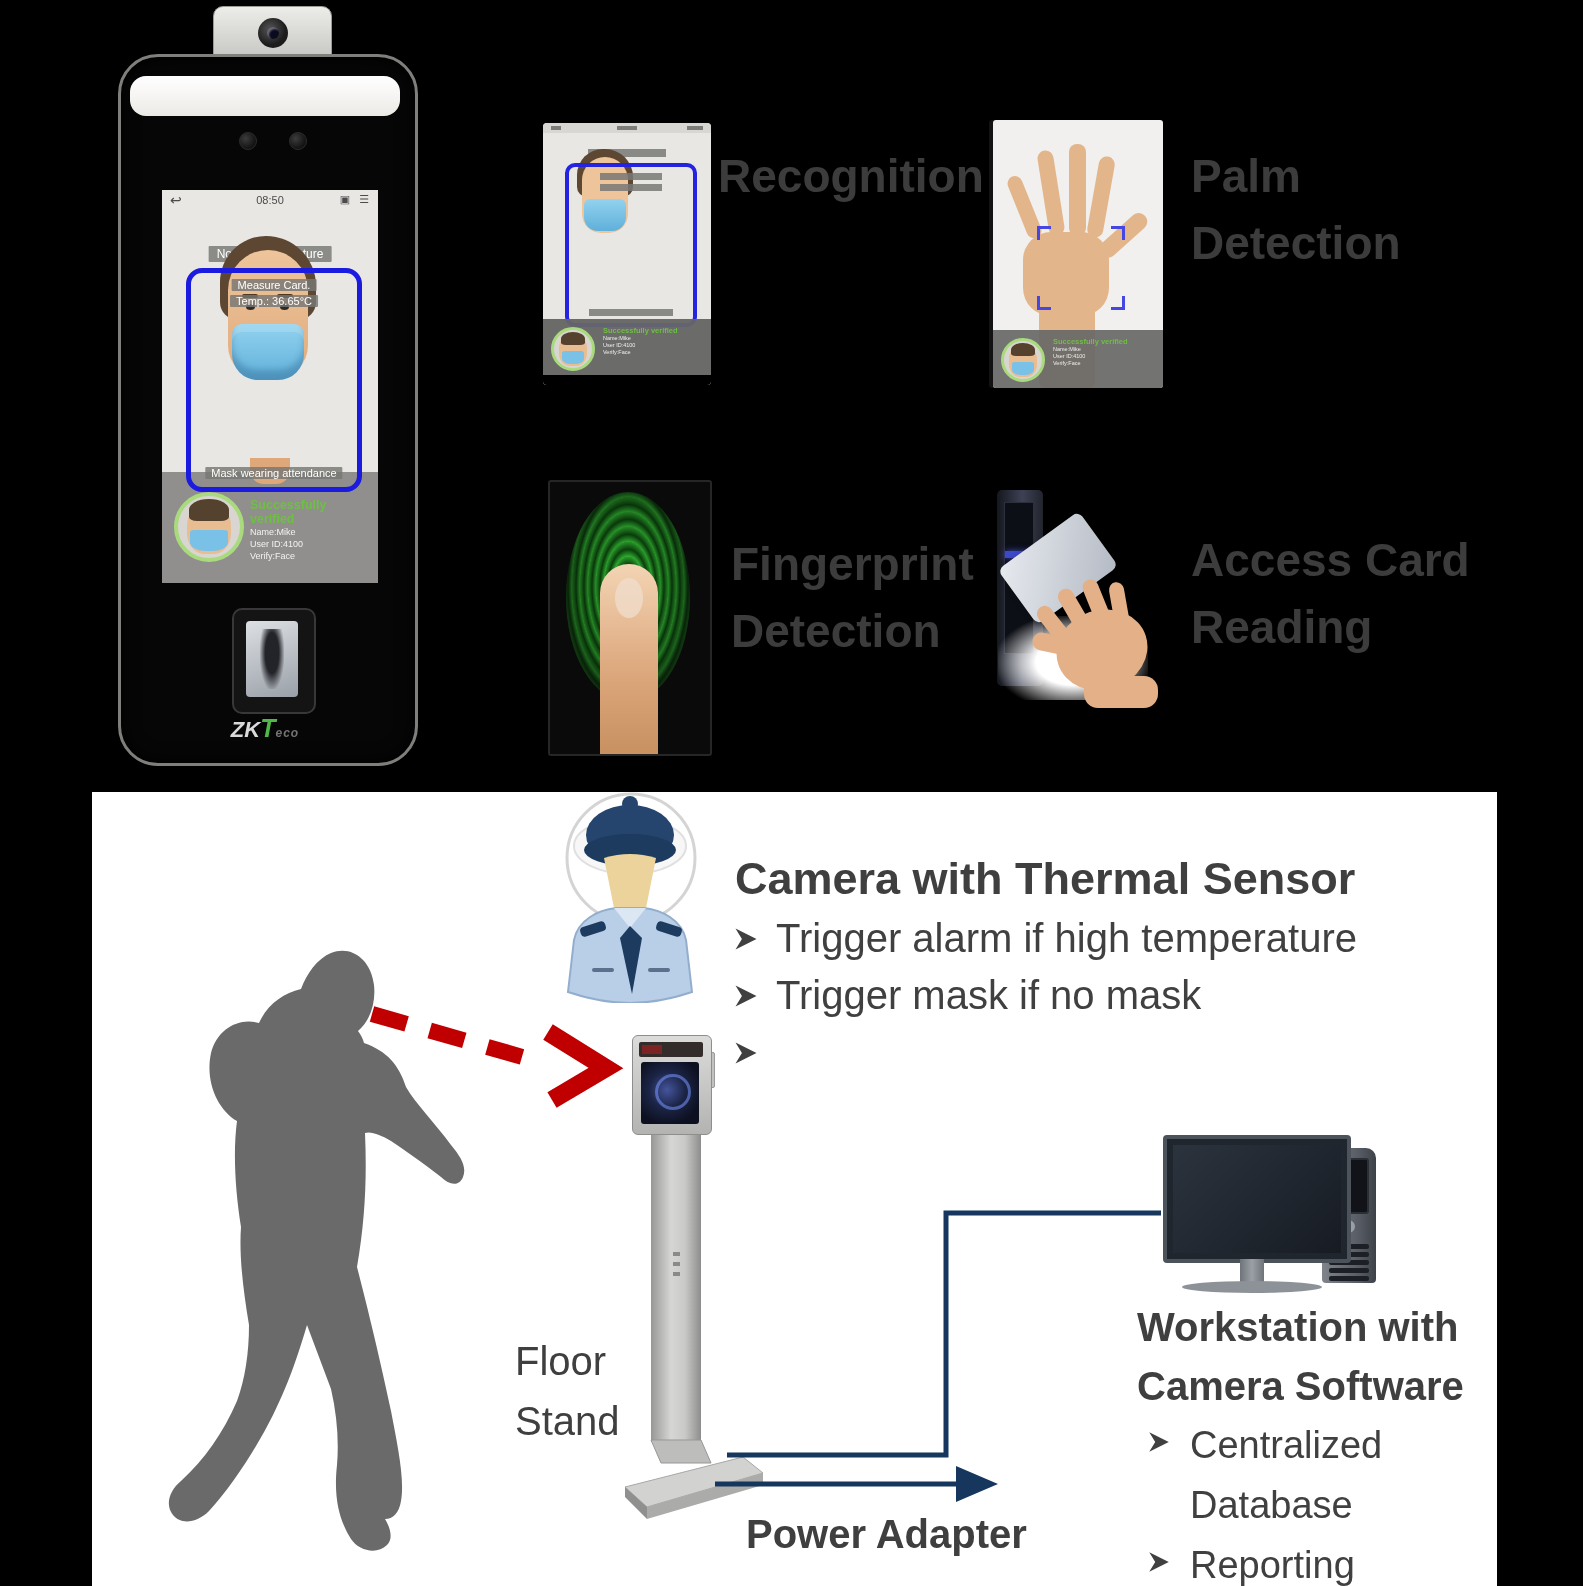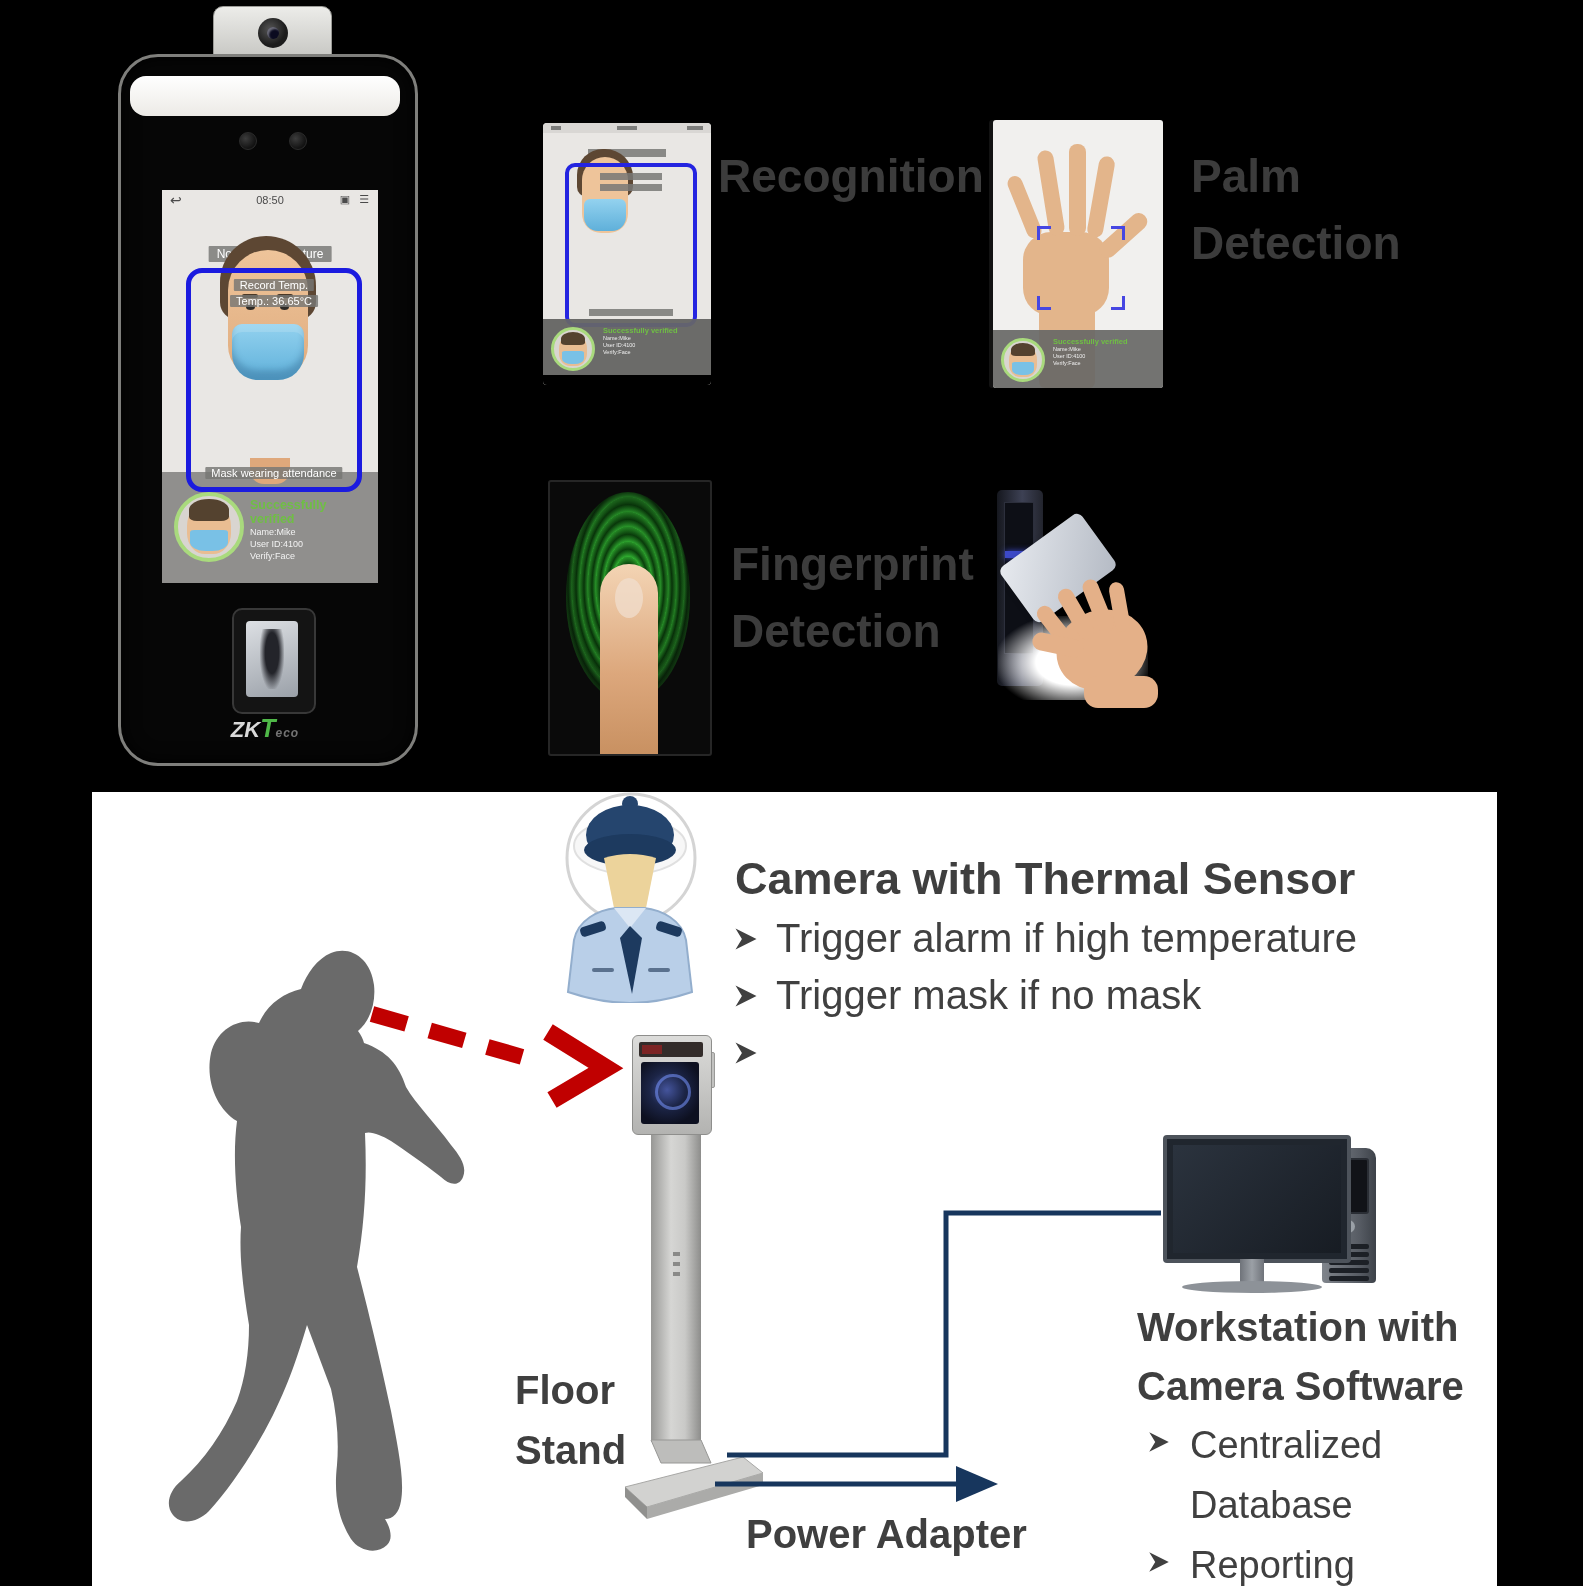--- a/index.html
+++ b/index.html
@@ -105,21 +105,21 @@
   .cr-blue{left:0px;top:48px;width:28px;height:7px;background:#3c49c8;box-shadow:0 0 6px #3c49c8;}
   .idcard{left:18px;top:46px;width:100px;height:68px;background:linear-gradient(135deg,#e7eaef,#b4bac4);border-radius:7px;transform:rotate(-36deg);box-shadow:2px 3px 6px rgba(0,0,0,.5);}
   .card-glow{left:8px;top:128px;width:150px;height:84px;background:radial-gradient(ellipse at 50% 55%, #ffffff 35%, rgba(255,255,255,0) 75%);}
 
   
   .white-panel{left:92px;top:792px;width:1405px;height:794px;background:#fff;}
   .cam-title{left:735px;top:853px;font-size:45px;font-weight:bold;color:#3f3f3f;white-space:nowrap;}
   .cam-bullets{left:732px;top:916px;width:760px;}
   .bullet-row{display:flex;align-items:flex-start;height:57px;color:#404040;font-size:40px;white-space:nowrap;}
   .chev{flex:0 0 auto;margin:9px 16px 0 0;}
-  .floorstand-label{left:515px;top:1331px;font-size:40px;font-weight:bold;color:#3f3f3f;line-height:60px;margin-top:29px;}
+  .floorstand-label{left:515px;top:1331px;font-size:40px;font-weight:normal;color:#3f3f3f;line-height:60px;}
   .power-label{left:746px;top:1512px;font-size:40px;font-weight:bold;color:#3f3f3f;white-space:nowrap;}
   .ws-title{left:1137px;top:1298px;font-size:40px;font-weight:bold;color:#3f3f3f;line-height:59px;white-space:nowrap;}
   .ws-bullets{left:1146px;top:1415px;width:340px;}
   .ws-row{display:flex;align-items:flex-start;color:#404040;font-size:38px;line-height:60px;}
   .ws-row .chev{margin:14px 18px 0 0;}
 
   
   .fs-head{left:632px;top:1035px;width:78px;height:98px;background:linear-gradient(180deg,#dcdcda,#b3b3b1);border:1px solid #8e8e8c;border-radius:6px;}
   .fs-top{left:6px;top:6px;width:64px;height:15px;background:#332c2a;border-radius:2px;}
   .fs-red{left:3px;top:3px;width:20px;height:9px;background:#7c2424;}
@@ -168,21 +168,21 @@
     <div class="abs neck"></div>
     <div class="abs hair"></div>
     <div class="abs face">
       <div class="abs brow l"></div>
       <div class="abs brow r"></div>
       <div class="abs eye l"></div>
       <div class="abs eye r"></div>
       <div class="abs mask"></div>
     </div>
     <div class="abs facebox">
-      <div class="abs badge b-measure">Record Temp.</div>
+      <div class="abs badge b-measure">Measure Card.</div>
       <div class="abs badge b-temp">Temp.: 36.65°C</div>
       <div class="abs badge b-mask">Mask wearing attendance</div>
     </div>
     <div class="abs avatar dev-avatar">
       <div class="mini-face"></div>
     </div>
     <div class="abs ver-text">
       <div class="ver-status">Successfully verified</div>
       <div class="ver-line">Name:Mike</div>
       <div class="ver-line">User ID:4100</div>
@@ -301,20 +301,24 @@
         <ellipse cx="78" cy="92" rx="46" ry="40" transform="rotate(-18 78 92)"></ellipse>
         <rect x="24" y="44" width="16" height="52" rx="8" transform="rotate(-38 32 70)"></rect>
         <rect x="44" y="28" width="16" height="56" rx="8" transform="rotate(-30 52 56)"></rect>
         <rect x="66" y="20" width="16" height="56" rx="8" transform="rotate(-22 74 48)"></rect>
         <rect x="88" y="24" width="15" height="50" rx="8" transform="rotate(-10 95 49)"></rect>
         <rect x="8" y="78" width="52" height="18" rx="9" transform="rotate(12 34 87)"></rect>
         <rect x="60" y="118" width="74" height="32" rx="14"></rect>
       </g>
     </svg>
   </div>
+  <div class="abs feat-label lab-card">
+    <div>Access Card</div>
+    <div>Reading</div>
+  </div>
 
   <div class="abs white-panel"></div>
 
   <svg class="abs figure-svg" style="left:145px;top:945px;" width="330" height="620" viewBox="0 0 330 620">
     <path fill="#6a6a6a" d="M186,8 C206,0 226,14 229,40 C231,58 225,76 213,86 C216,90 218,94 219,98 C242,106 254,120 261,142 C270,158 290,178 306,200 C316,212 322,222 318,232 C314,242 304,240 296,232 C278,218 258,204 246,196 C236,190 226,186 220,188 C222,234 220,276 212,322 C226,376 238,428 246,466 C252,498 260,534 256,556 C254,568 248,574 240,574 C246,584 248,594 242,600 C232,610 214,606 206,594 C196,578 188,556 192,520 C194,496 192,470 186,444 L162,380 C156,400 146,434 128,470 C112,502 88,540 64,566 C52,578 36,580 28,570 C20,560 24,546 36,536 C60,514 78,488 92,456 C100,434 104,408 104,380 C98,344 94,310 96,282 C90,244 88,206 92,176 C72,164 60,136 66,108 C72,84 94,72 114,78 C122,60 138,48 156,44 C162,28 172,14 186,8 Z"></path>
   </svg>
 
   <svg class="abs" style="left:556px;top:788px;" width="150" height="215" viewBox="0 0 150 215">
     <circle cx="75" cy="70" r="64" fill="#ffffff" stroke="#d4d4d4" stroke-width="3"></circle>
     <ellipse cx="74" cy="58" rx="56" ry="28" fill="#f7f7f7" stroke="#e0e0e0" stroke-width="2"></ellipse>

